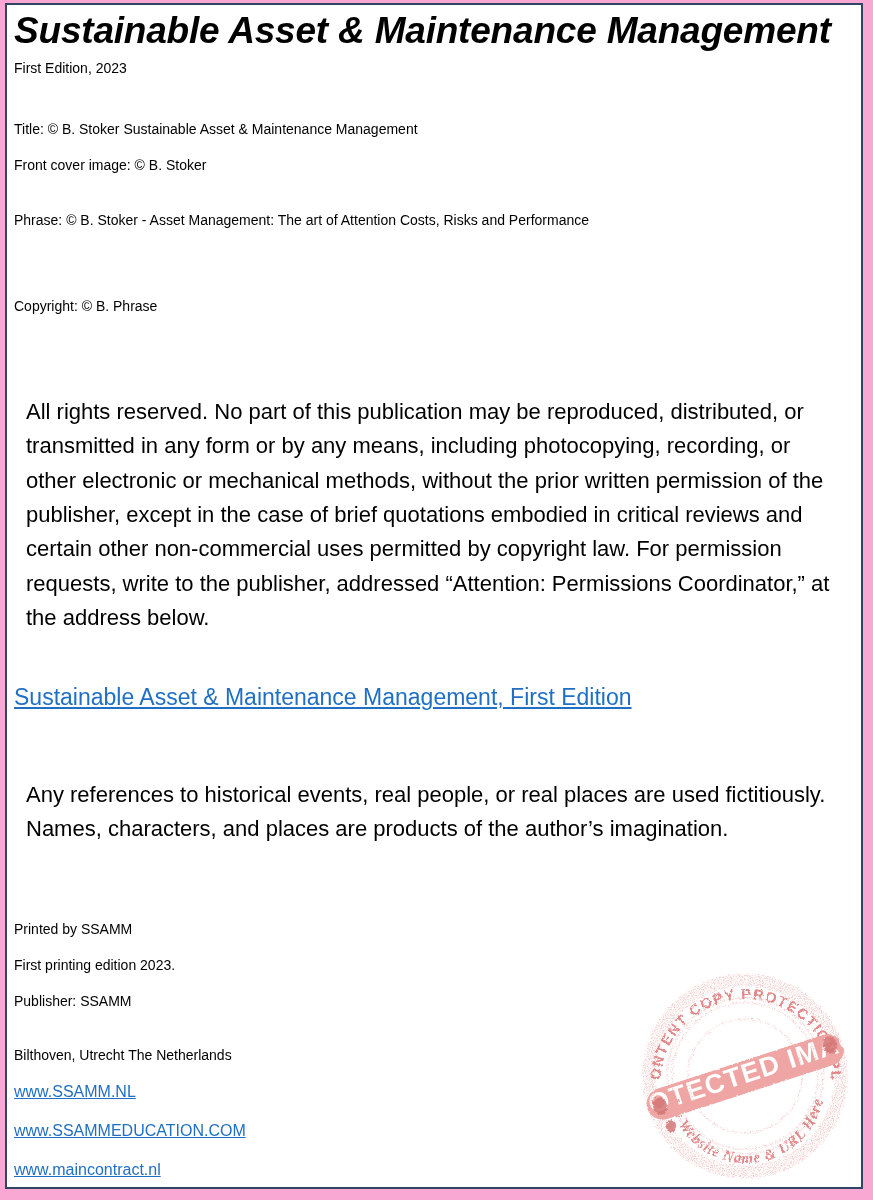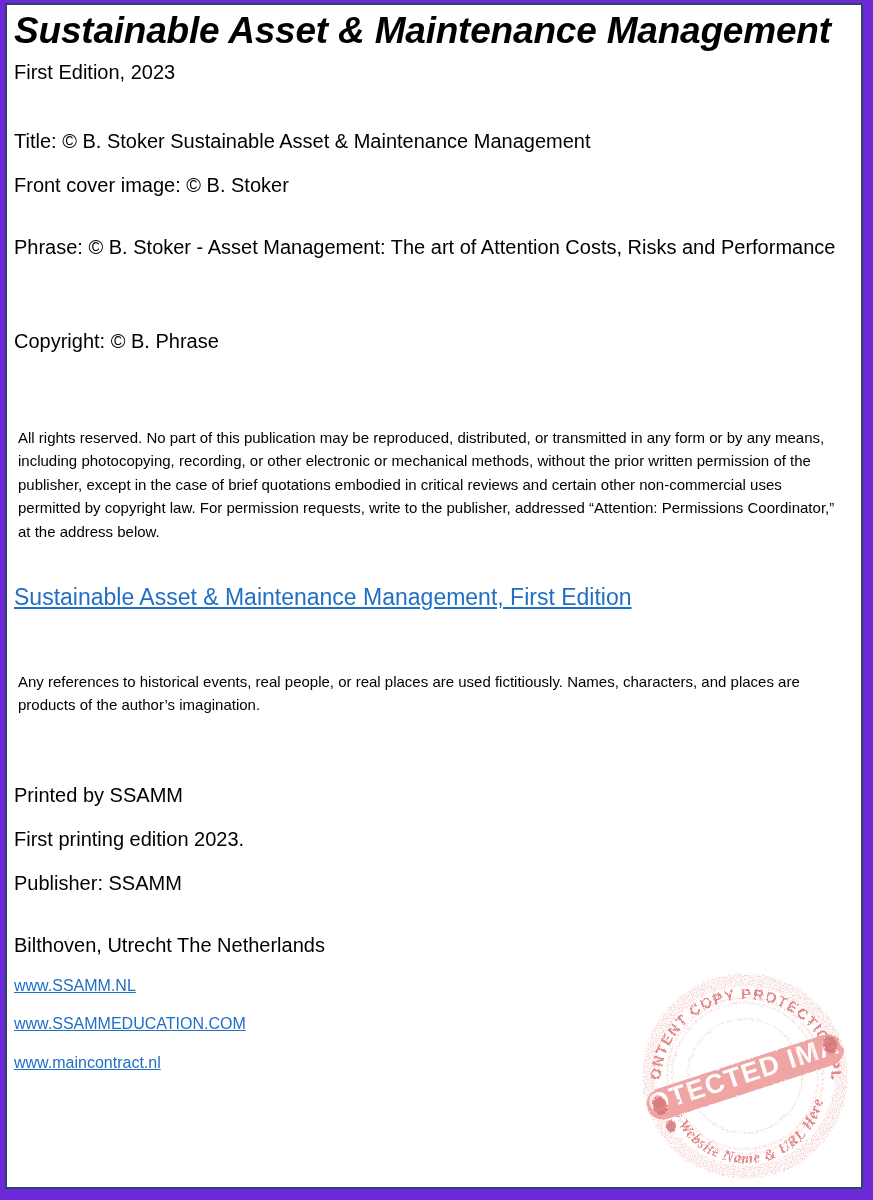--- a/index.html
+++ b/index.html
@@ -16,21 +16,21 @@
     color: #000000;
   }
 
   
   #page {
     position: relative;
     box-sizing: border-box;
     width: 873px;
     height: 1200px;
     padding: 3px 6px 0 5px;
-    background: #6d28d9;
+    background: #f9a8d4;
   }
   #sheet {
     position: relative;
     box-sizing: border-box;
     width: 858px;
     height: 1186px;
     border: 2px solid #2e4664;
     background: #ffffff;
     overflow: hidden;
   }
@@ -46,30 +46,30 @@
     font-size: 37px;
     font-weight: bold;
     font-style: italic;
     line-height: 1.0;
     letter-spacing: -0.2px;
     margin: 7px 0 0 0;
     white-space: nowrap;
   }
 
   .line {
-    font-size: 20px;
+    font-size: 14px;
     line-height: 1.30;
     margin: 0;
     white-space: nowrap;
   }
 
   .para {
-    font-size: 15px;
+    font-size: 22px;
     line-height: 1.56;
-    margin: 4px;
+    margin: 12px;
     max-width: 845px;
   }
 
   .gap-xs { height: 10px; }
   .gap-s  { height: 18px; }
   .gap-m  { height: 25px; }
   .gap-xl { height: 43px; }
 
   .link {
     font-size: 16px;

